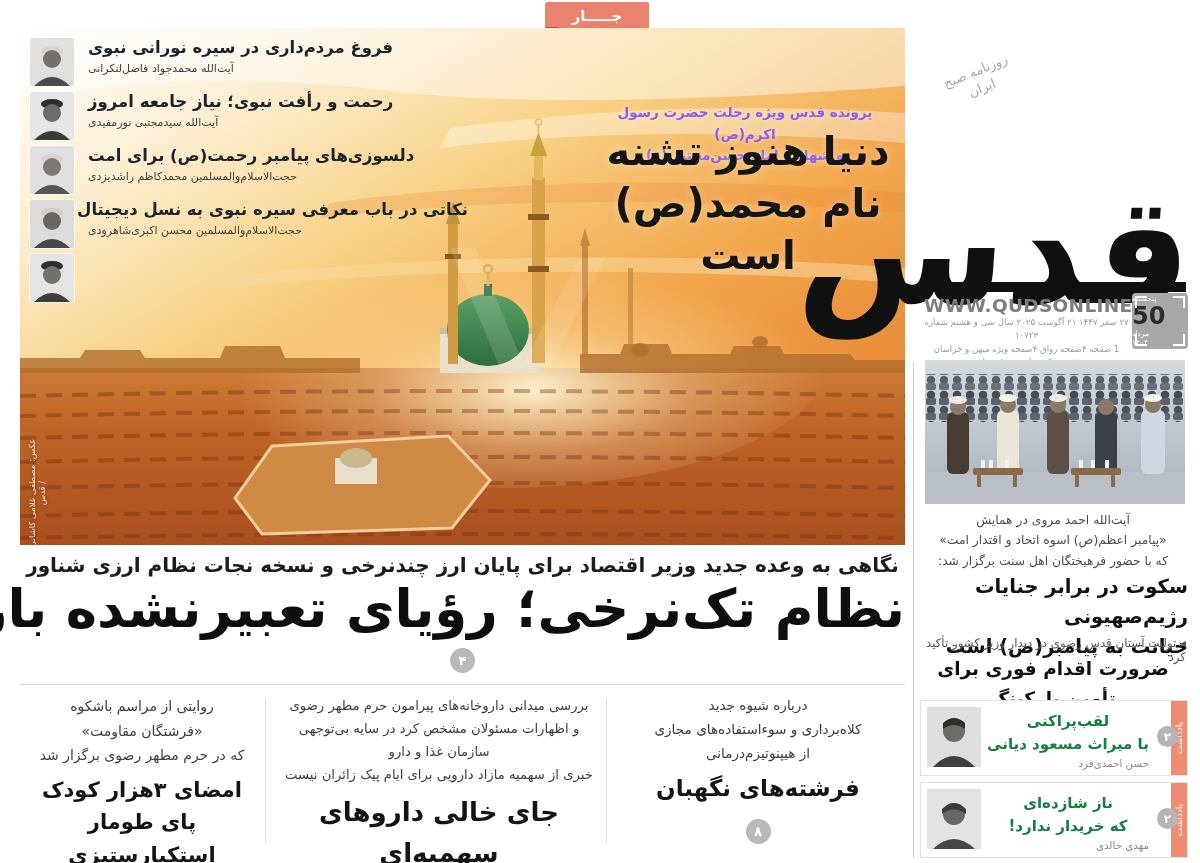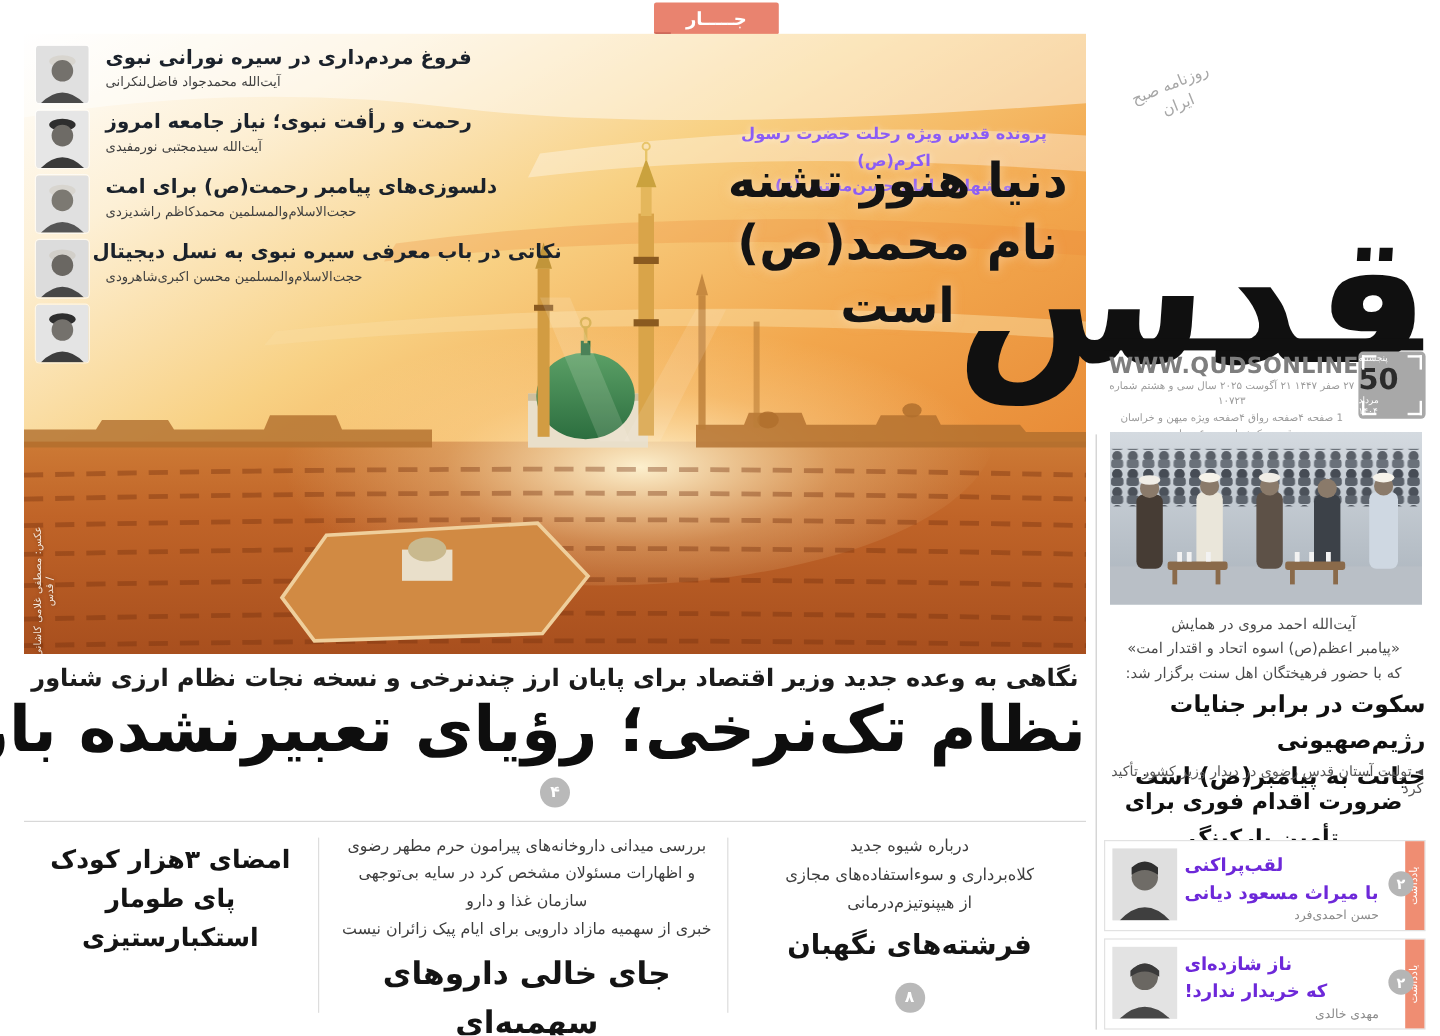--- a/index.html
+++ b/index.html
@@ -64,22 +64,22 @@
                    font-size:18.5px;font-weight:bold;color:#101010;line-height:1.6;}
   .side-divider{left:920px;top:740px;width:266px;height:1px;background:#ddd;}
   .note-card{left:920px;width:266px;height:74px;background:#fff;border:1px solid #e2e2e2;}
   .note-photo{position:absolute;left:6px;top:6px;width:54px;height:60px;overflow:hidden;background:#e4e4e4;}
   .note-tab{position:absolute;right:0;top:0;bottom:0;width:16px;background:#ef8d72;
             display:flex;align-items:center;justify-content:center;}
   .note-tab span{writing-mode:vertical-rl;transform:rotate(180deg);font-size:9px;color:#fff;letter-spacing:1px;}
   .note-badge{position:absolute;right:9px;top:25px;width:21px;height:21px;border-radius:50%;
               background:#b5b5b5;color:#fff;font-size:12px;font-weight:bold;
               display:flex;align-items:center;justify-content:center;z-index:2;}
-  .note-title{position:absolute;right:38px;left:66px;top:9px;direction:rtl;text-align:left;
-              font-size:15px;font-weight:bold;color:#6d28d9;line-height:1.5;}
+  .note-title{position:absolute;right:38px;left:66px;top:9px;direction:rtl;text-align:center;
+              font-size:15px;font-weight:bold;color:#15803d;line-height:1.5;}
   .note-author{position:absolute;right:38px;top:56px;font-size:10.3px;color:#8a8a8a;direction:rtl;}
   
   .main-kicker{left:20px;top:553px;width:885px;direction:rtl;text-align:center;
                font-size:20px;font-weight:bold;color:#1c1c1c;}
   .main-headline{left:20px;top:575px;width:885px;direction:rtl;text-align:center;
                  font-size:53px;font-weight:bold;color:#0e0e0e;white-space:nowrap;line-height:1.3;}
   .page-badge{width:25px;height:25px;border-radius:50%;background:#b9b9b9;color:#fff;
               font-size:13px;font-weight:bold;display:flex;align-items:center;justify-content:center;}
   .medallion{width:24px;height:24px;border-radius:50%;background:#c7c7c7;color:#fff;
              font-size:12px;display:flex;align-items:center;justify-content:center;}
@@ -425,20 +425,25 @@
       <div>خبری از سهمیه مازاد دارویی برای ایام پیک زائران نیست</div>
     </div>
     <div class="headline" style="font-size:26px;">
       <div>جای خالی داروهای سهمیه‌ای</div>
 
     </div>
 
   </div>
 
   <div class="abs bcol" style="left:22px;width:240px;">
+    <div class="kicker" style="font-size:14px;">
+      <div>روایتی از مراسم باشکوه</div>
+      <div>«فرشتگان مقاومت»</div>
+      <div>که در حرم مطهر رضوی برگزار شد</div>
+    </div>
     <div class="headline" style="font-size:21px;">
       <div>امضای ۳هزار کودک</div>
       <div>پای طومار استکبارستیزی</div>
     </div>
 
   </div>
 
 </div>
 
 </body></html>

